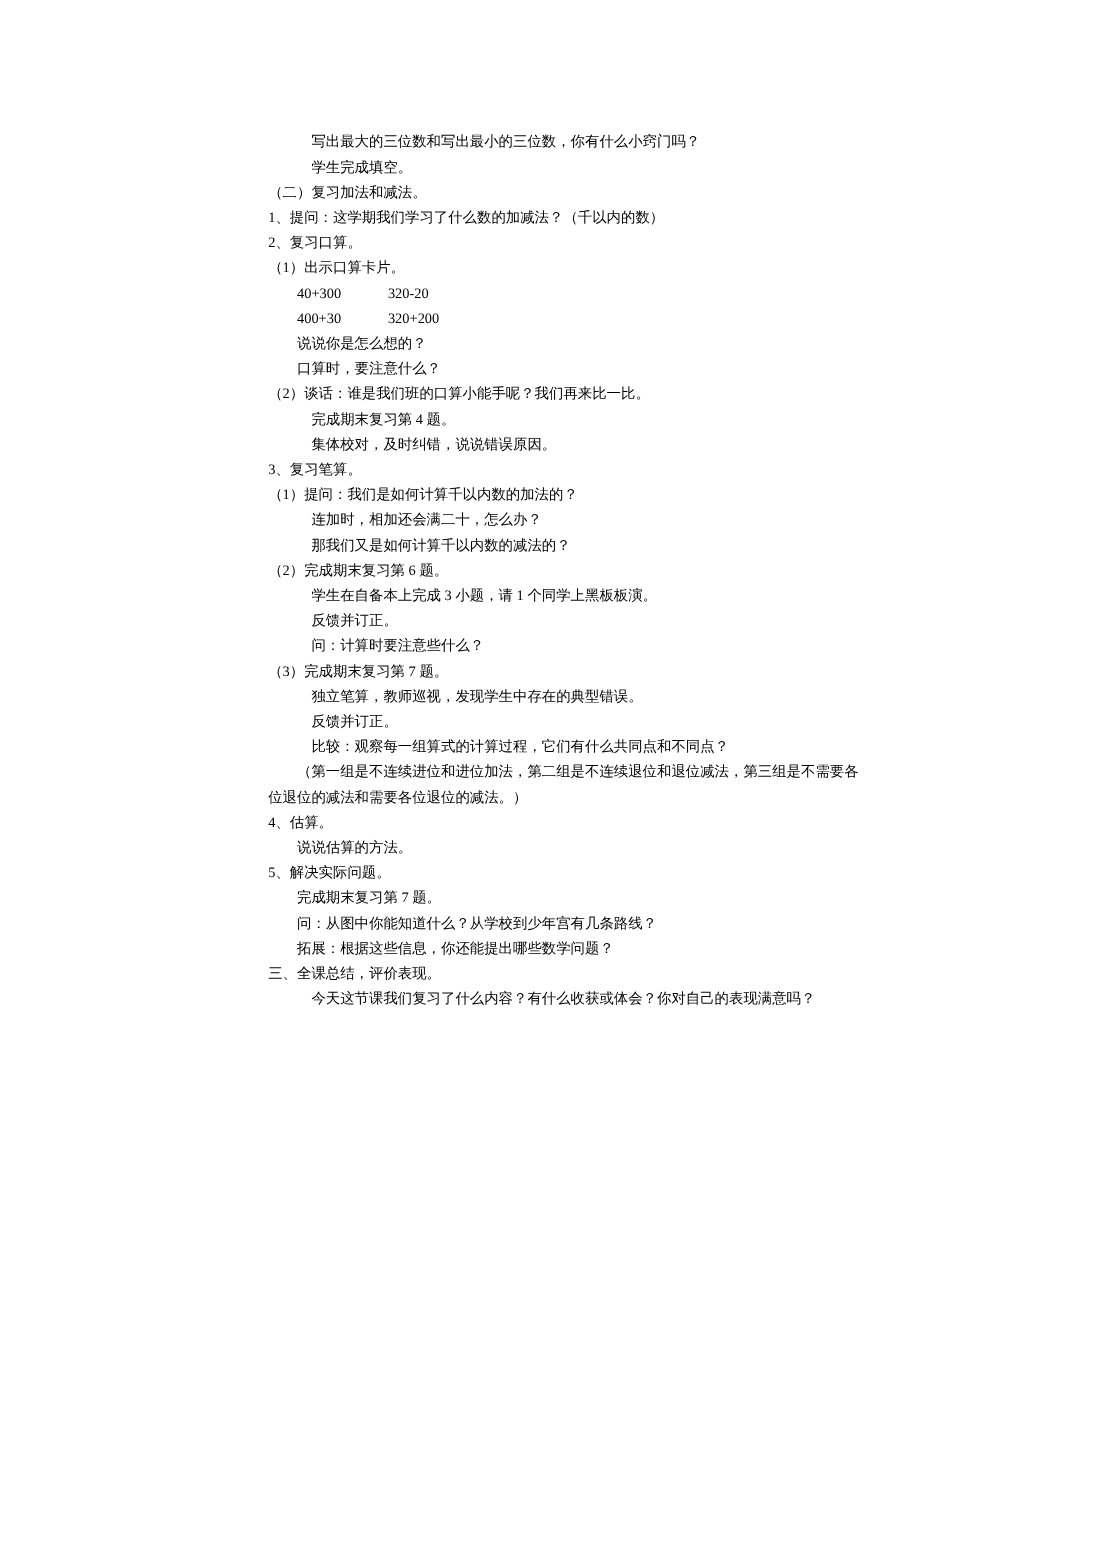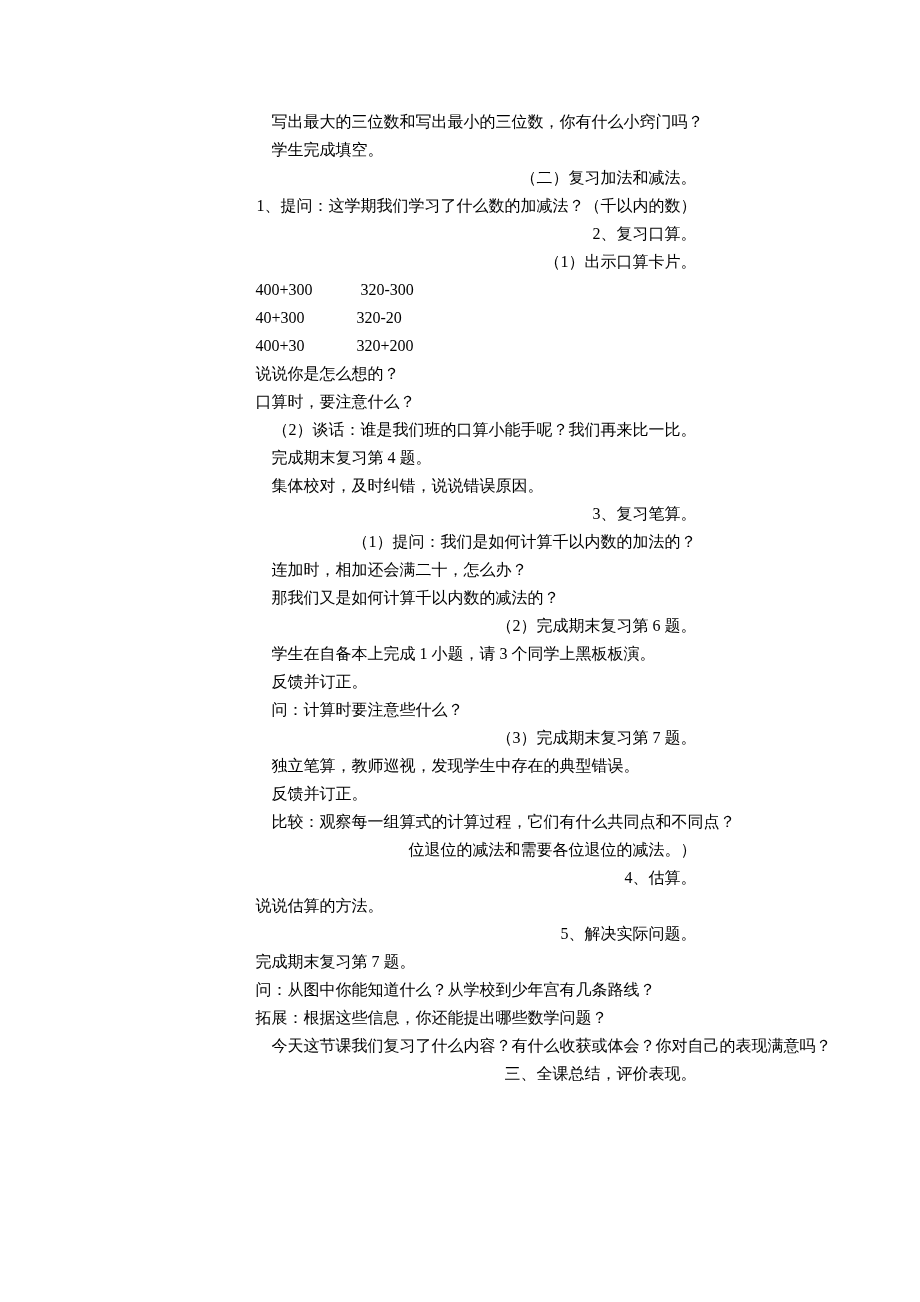--- a/index.html
+++ b/index.html
@@ -1,56 +1,56 @@
 <!DOCTYPE html>
 <html><head>
   <meta charset="utf-8">
   <style>
     * { margin: 0; padding: 0; box-sizing: border-box; }
     body { background: #fff; font-family: "SimSun", "宋体", serif; display: flex; justify-content: center; }
-    .page { width: 729px; padding: 108px 128px 40px; color: #000; font-size: 16px; line-height: 1.75; }
+    .page { width: 729px; padding: 108px 128px 40px; color: #000; font-size: 12px; line-height: 1.75; }
     .line { white-space: pre; }
-    .indent-0 { margin-left: 15px; text-align: right; }
+    .indent-0 { margin-left: 0; }
     .indent-2 { margin-left: 2em; }
     .indent-3 { margin-left: 3em; }
   </style>
 </head>
 <body>
 
 <div class="page">
   <div id="content">
       <div class="line indent-3">写出最大的三位数和写出最小的三位数，你有什么小窍门吗？</div>
       <div class="line indent-3">学生完成填空。</div>
       <div class="line indent-0">（二）复习加法和减法。</div>
       <div class="line indent-0">1、提问：这学期我们学习了什么数的加减法？（千以内的数）</div>
       <div class="line indent-0">2、复习口算。</div>
       <div class="line indent-0">（1）出示口算卡片。</div>
-      <div class="line indent-2">400+300            320-300</div>
       <div class="line indent-2">40+300             320-20</div>
       <div class="line indent-2">400+30             320+200</div>
       <div class="line indent-2">说说你是怎么想的？</div>
       <div class="line indent-2">口算时，要注意什么？</div>
       <div class="line indent-0">（2）谈话：谁是我们班的口算小能手呢？我们再来比一比。</div>
       <div class="line indent-3">完成期末复习第 4 题。</div>
       <div class="line indent-3">集体校对，及时纠错，说说错误原因。</div>
       <div class="line indent-0">3、复习笔算。</div>
       <div class="line indent-0">（1）提问：我们是如何计算千以内数的加法的？</div>
       <div class="line indent-3">连加时，相加还会满二十，怎么办？</div>
       <div class="line indent-3">那我们又是如何计算千以内数的减法的？</div>
       <div class="line indent-0">（2）完成期末复习第 6 题。</div>
-      <div class="line indent-3">学生在自备本上完成 1 小题，请 3 个同学上黑板板演。</div>
+      <div class="line indent-3">学生在自备本上完成 3 小题，请 1 个同学上黑板板演。</div>
       <div class="line indent-3">反馈并订正。</div>
       <div class="line indent-3">问：计算时要注意些什么？</div>
       <div class="line indent-0">（3）完成期末复习第 7 题。</div>
       <div class="line indent-3">独立笔算，教师巡视，发现学生中存在的典型错误。</div>
       <div class="line indent-3">反馈并订正。</div>
       <div class="line indent-3">比较：观察每一组算式的计算过程，它们有什么共同点和不同点？</div>
+      <div class="line indent-2">（第一组是不连续进位和进位加法，第二组是不连续退位和退位减法，第三组是不需要各</div>
       <div class="line indent-0">位退位的减法和需要各位退位的减法。）</div>
       <div class="line indent-0">4、估算。</div>
       <div class="line indent-2">说说估算的方法。</div>
       <div class="line indent-0">5、解决实际问题。</div>
       <div class="line indent-2">完成期末复习第 7 题。</div>
       <div class="line indent-2">问：从图中你能知道什么？从学校到少年宫有几条路线？</div>
       <div class="line indent-2">拓展：根据这些信息，你还能提出哪些数学问题？</div>
+      <div class="line indent-0">三、全课总结，评价表现。</div>
       <div class="line indent-3">今天这节课我们复习了什么内容？有什么收获或体会？你对自己的表现满意吗？</div>
-      <div class="line indent-0">三、全课总结，评价表现。</div>
     </div>
 </div>
 
 </body></html>

